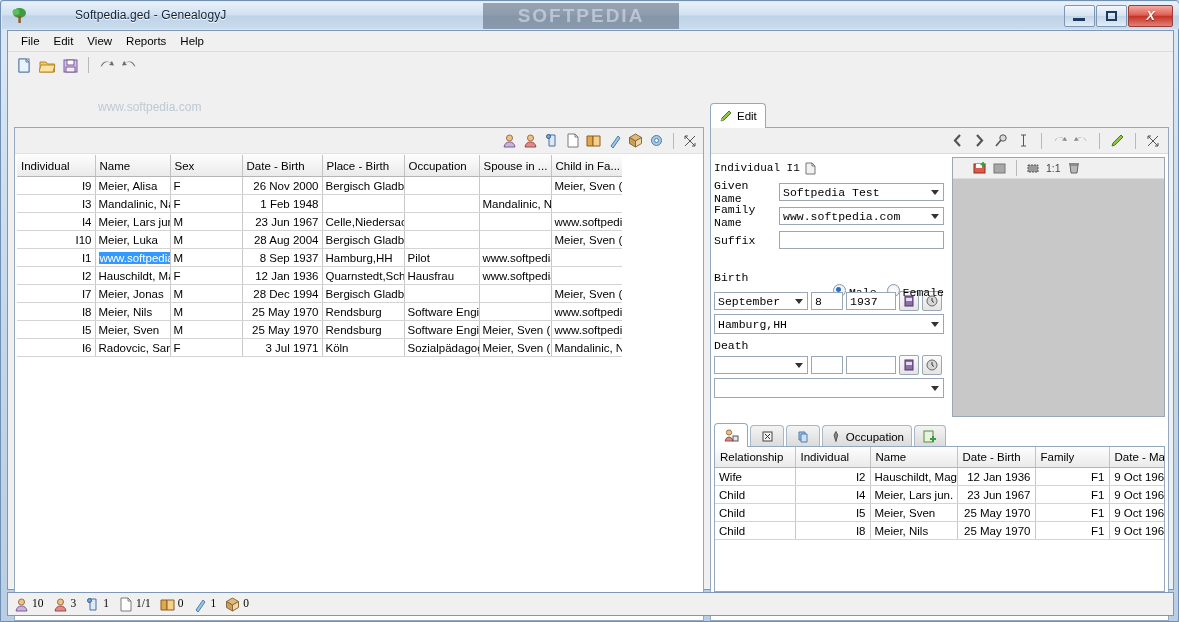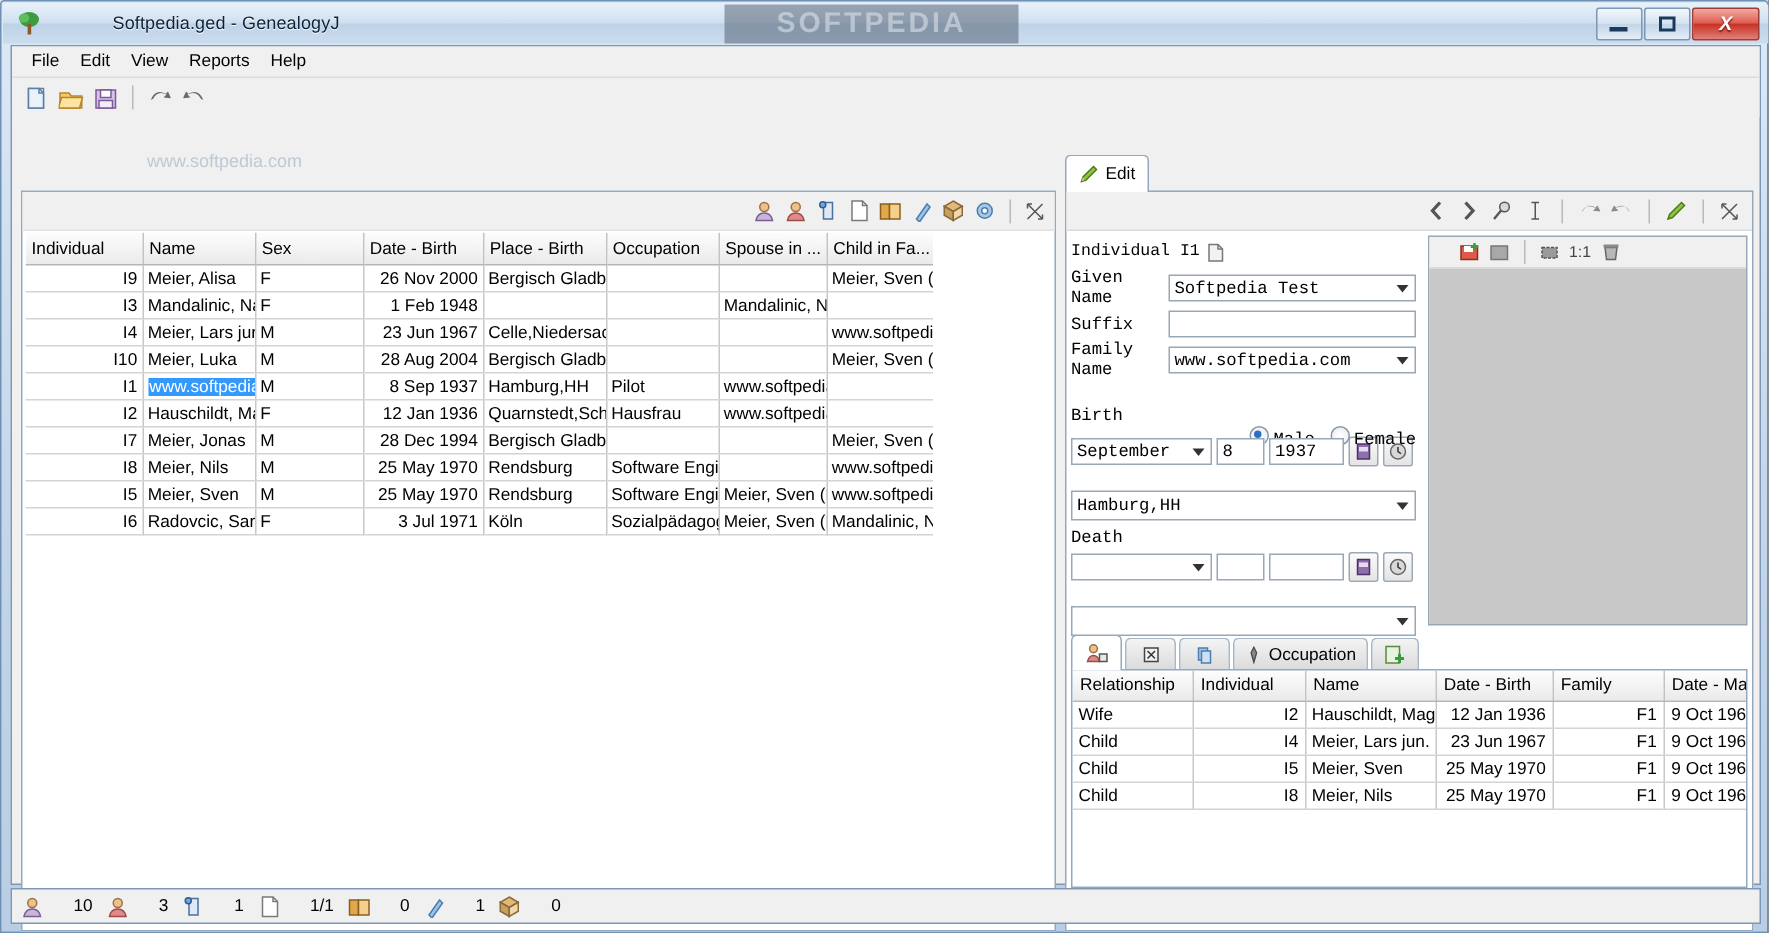--- a/index.html
+++ b/index.html
@@ -134,21 +134,21 @@
     position:absolute;right:4px;top:50%;margin-top:-2px;width:0;height:0;
     border-left:4px solid transparent;border-right:4px solid transparent;border-top:5px solid #333;
   }
   .section{font-size:11.5px;margin:5px 0 3px;}
   .radios{position:absolute;right:0;display:flex;gap:10px;align-items:center;font-size:11.5px;}
   .radio{width:11px;height:11px;border:1px solid #8a97a5;border-radius:50%;
          background:radial-gradient(#fff,#e6ebf0);display:inline-block;position:relative;margin-right:3px;
          vertical-align:-1px;}
   .radio.on::after{content:"";position:absolute;left:2px;top:2px;width:5px;height:5px;
                    border-radius:50%;background:#2b6fc4;}
-  .daterow{display:flex;gap:3px;align-items:center;margin-bottom:16px;}
+  .daterow{display:flex;gap:3px;align-items:center;margin-bottom:3px;}
   .dbtn{width:20px;height:20px;border:1px solid #9aa7b5;background:linear-gradient(#fbfbfb,#e4e4e4);
         box-sizing:border-box;display:flex;align-items:center;justify-content:center;border-radius:2px;}
   .media{
     position:absolute;left:238px;top:0;right:0;bottom:0;
     border:1px solid #9aa7b5;background:#fff;box-sizing:border-box;
   }
   .media-tb{height:20px;background:#f0f0f0;display:flex;align-items:center;gap:6px;
             padding:0 20px;border-bottom:1px solid #dcdcdc;}
   .media-canvas{position:absolute;left:0;top:21px;right:0;bottom:0;background:#c8c8c8;}
   .zoomlbl{font-size:10.5px;color:#444;}
@@ -183,21 +183,21 @@
     background:#f0f0f0;color:#9a9a9a;font-size:11px;padding:0 4px;
     display:flex;align-items:center;justify-content:center;
   }
 
   
   .statusbar{
     position:absolute;left:6px;top:591px;width:1167px;height:24px;
     background:#f0f0f0;border:1px solid #7d97b5;box-sizing:border-box;
     display:flex;align-items:center;padding:0 6px;
   }
-  .stat{display:flex;align-items:center;gap:20px;margin-right:9px;font-size:11.5px;}
+  .stat{display:flex;gap:3px;margin-right:9px;font-size:11.5px;font-family:Liberation Serif, serif;}
   .membar{
     position:absolute;right:8px;top:3px;width:175px;height:17px;
     border:6px solid #a21caf;background:#e4e4e4;box-sizing:border-box;margin-top:26px;
   }
   .memfill{position:absolute;left:0;top:0;width:7px;height:100%;background:#4a90e2;}
   .memtxt{position:absolute;left:0;top:0;width:100%;height:100%;line-height:15px;
           text-align:center;font-size:11px;color:#3f8ad8;}
   svg{display:block;}
 </style>
 </head>
@@ -491,30 +491,30 @@
               </svg>
             </div>
             <div class="frow">
               <span class="flabel">Given Name</span>
               <div class="finput combo">
                 <span>Softpedia Test</span>
                 <i class="caret"></i>
               </div>
             </div>
             <div class="frow">
-              <span class="flabel">Suffix</span>
-              <div class="finput">
-                <span></span>
-              </div>
-            </div>
-            <div class="frow">
               <span class="flabel">Family Name</span>
               <div class="finput combo">
                 <span>www.softpedia.com</span>
                 <i class="caret"></i>
+              </div>
+            </div>
+            <div class="frow">
+              <span class="flabel">Suffix</span>
+              <div class="finput">
+                <span></span>
               </div>
             </div>
 
             <div style="position:relative;height:20px;margin-top:20px;">
               <span class="section">Birth</span>
               <span class="radios">
                 <span><i class="radio on"></i><span>Male</span></span>
                 <span><i class="radio"></i><span>Female</span></span>
               </span>
             </div>

